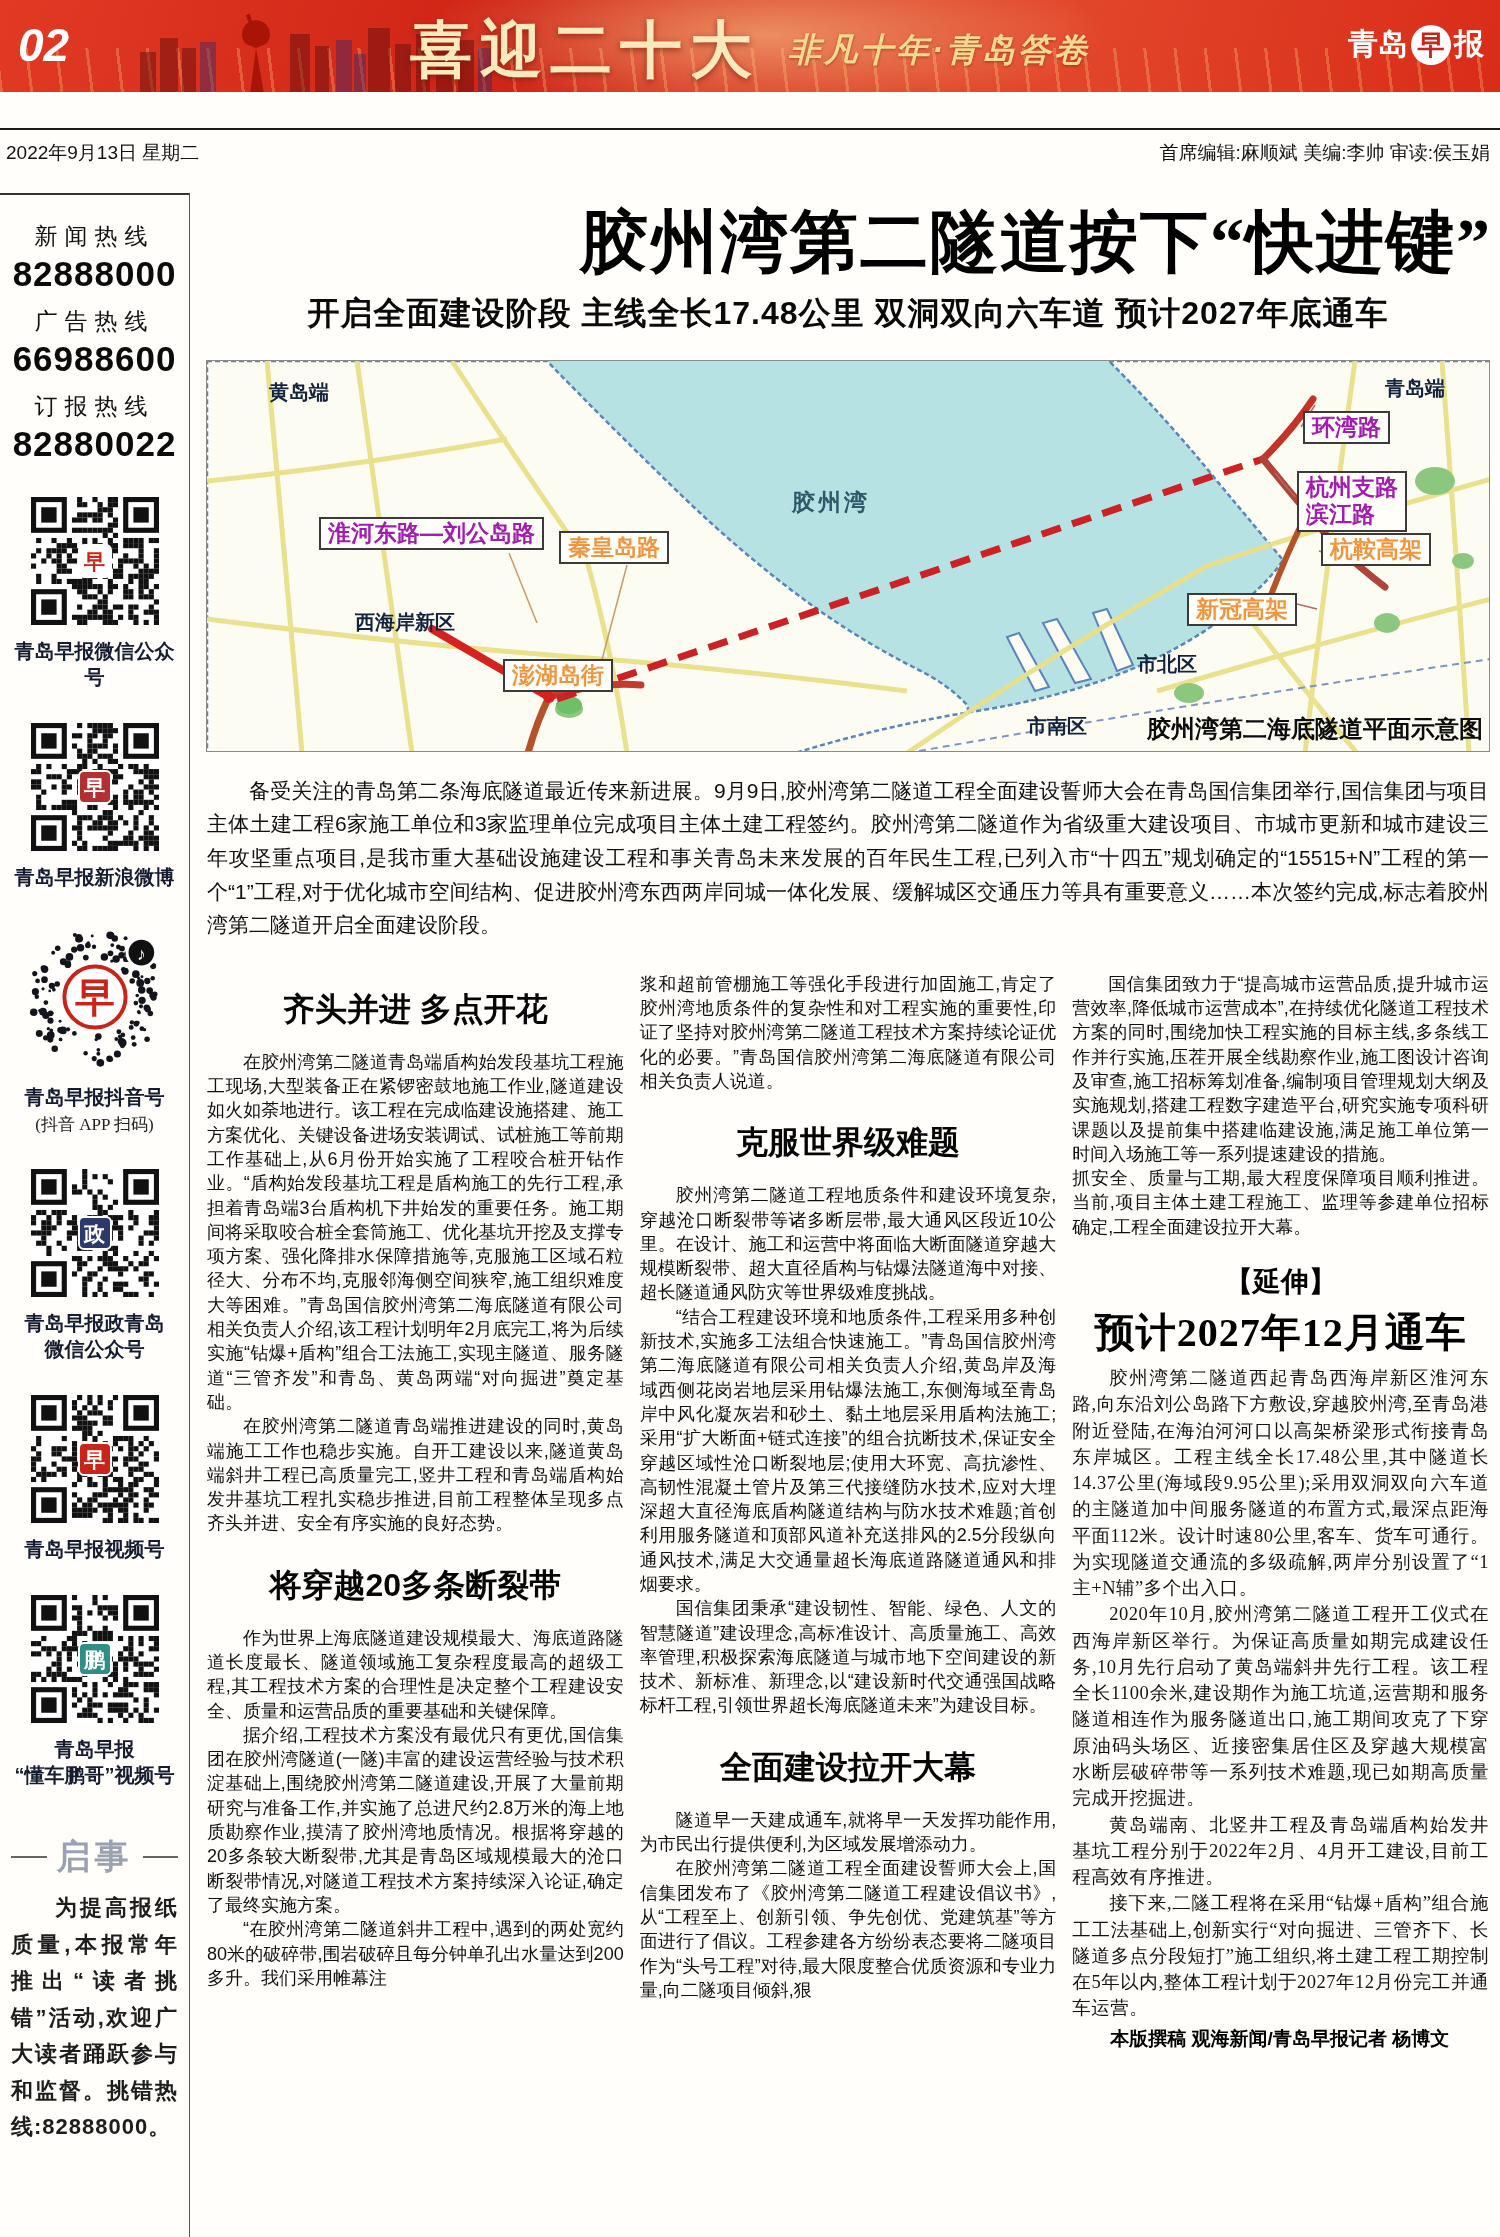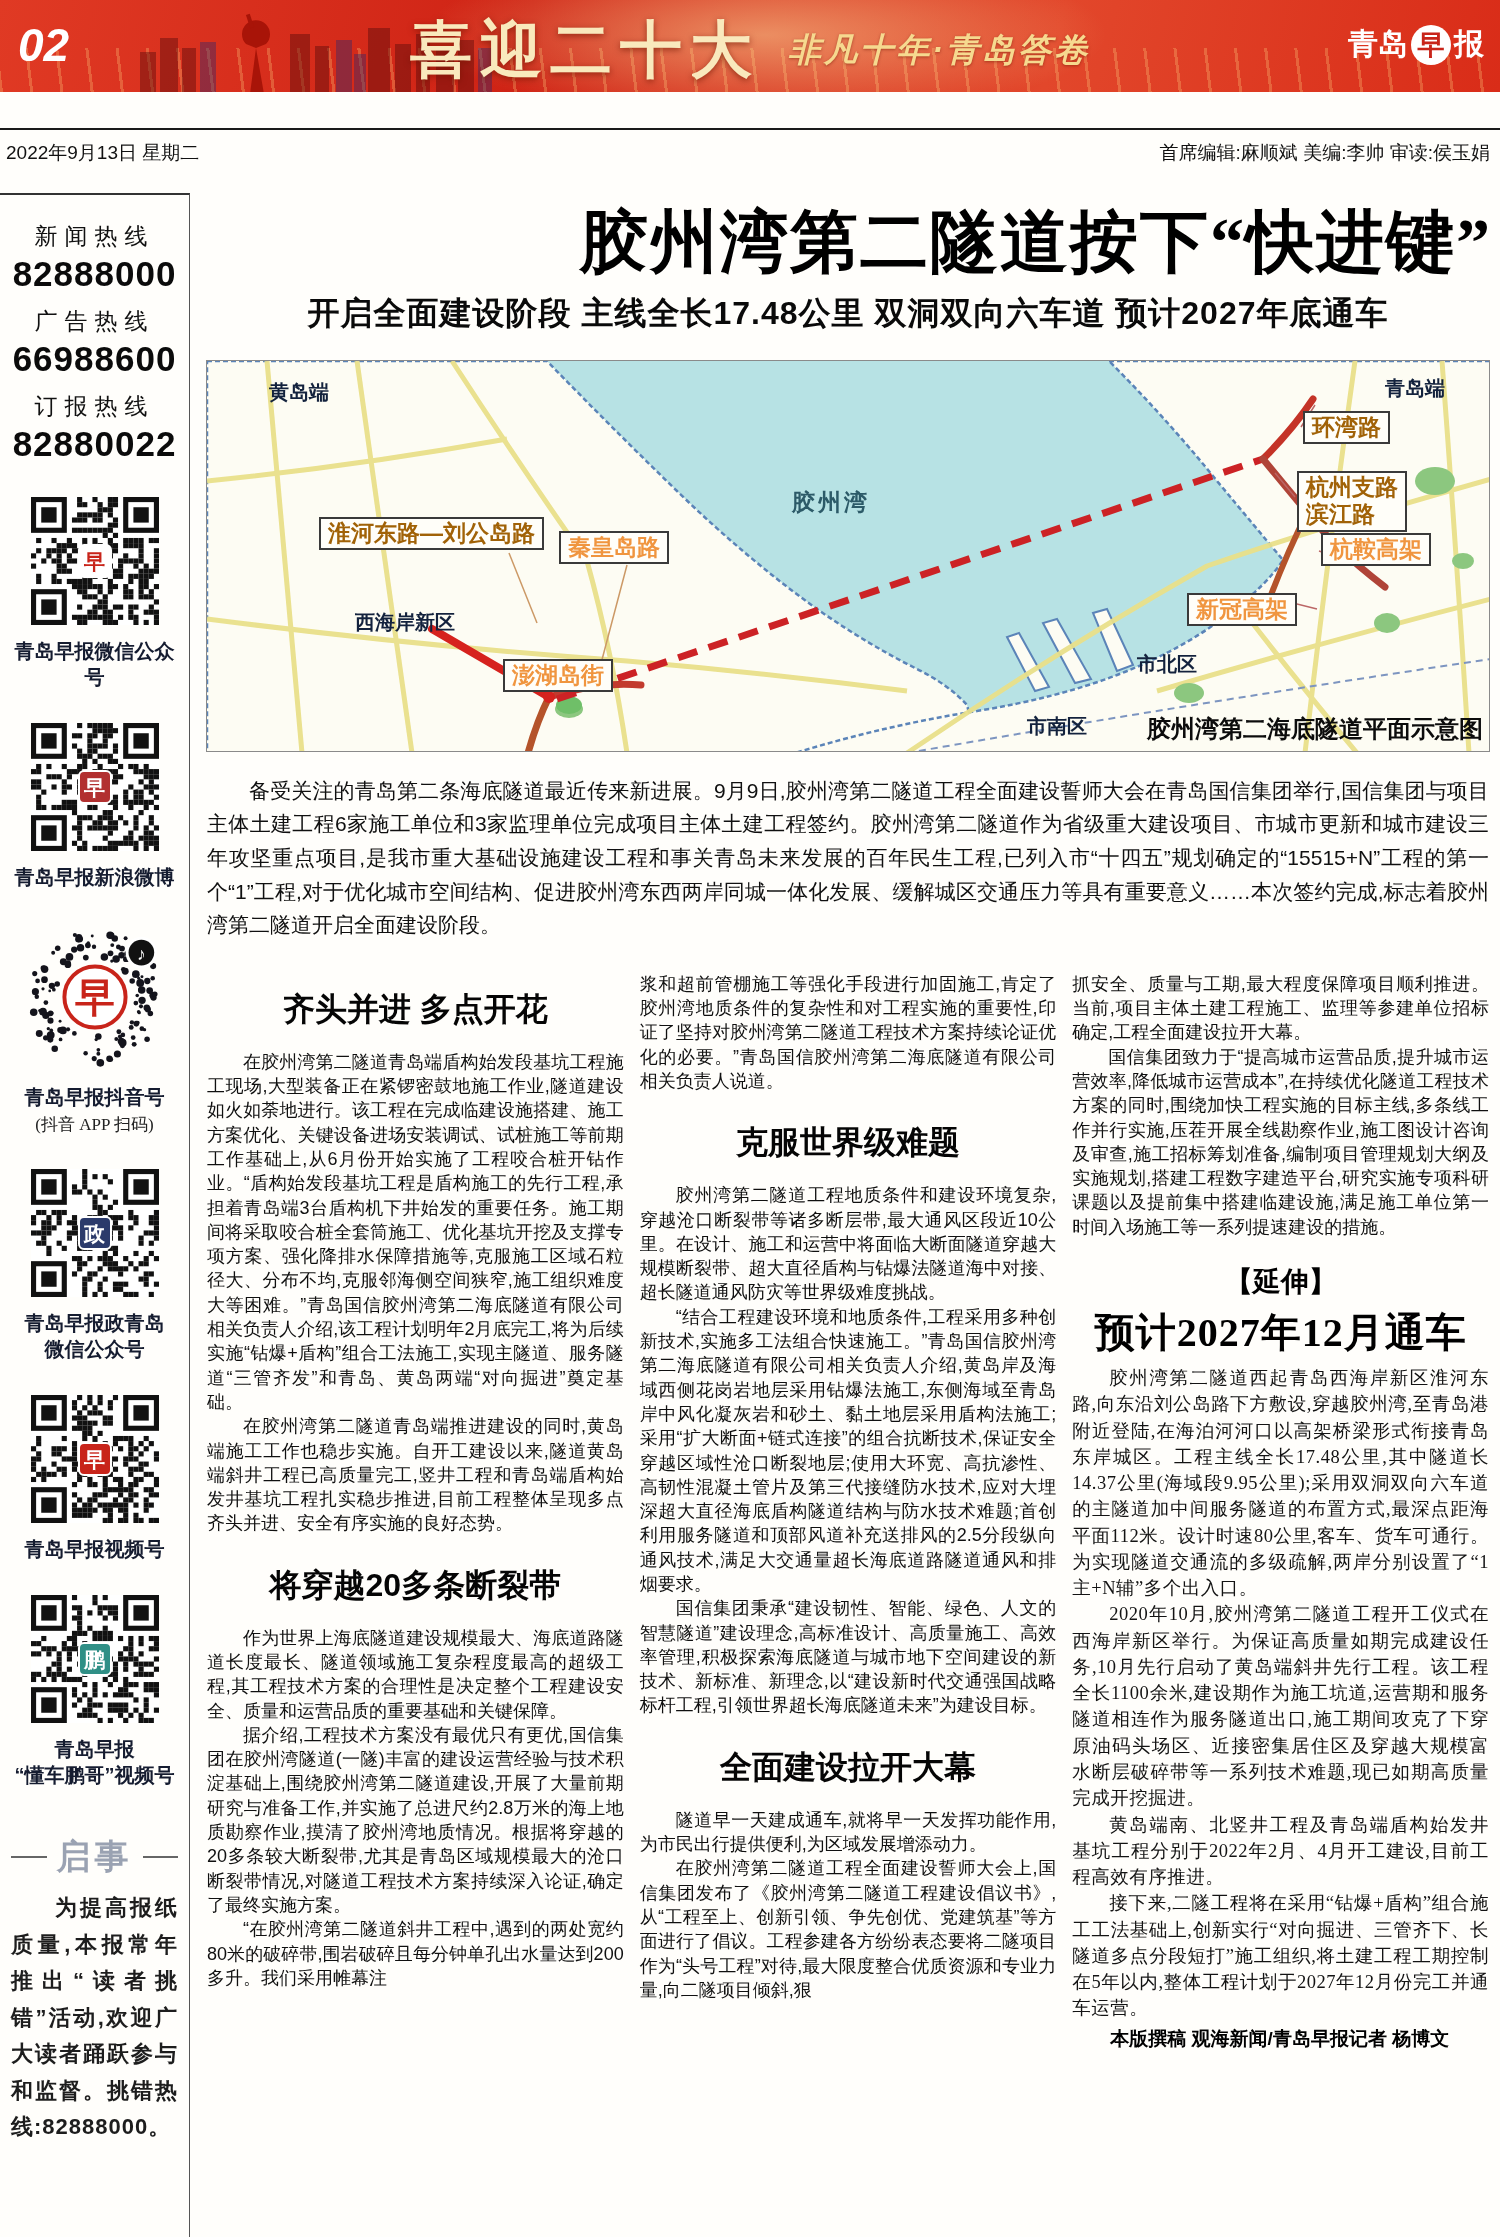--- a/index.html
+++ b/index.html
@@ -52,21 +52,21 @@
   
   .headline { font-family:"Liberation Serif","DejaVu Serif",serif; font-size:68px; font-weight:900; text-align:right;
     letter-spacing:2px; color:#000; margin-top:8px; line-height:1.1; white-space:nowrap; }
   .subhead { text-align:center; font-size:32px; font-weight:700; margin-top:12px; letter-spacing:1px; color:#0a0a0a; }
 
   
   .map { position:relative; width:1284px; height:392px; margin:24px auto 0; border:1px solid #8a8a8a; background:#b7e2e4; overflow:hidden;padding-left:24px; }
   .map svg.base { position:absolute; inset:0; }
   .map-label { position:absolute; white-space:pre-line; z-index:4; }
   .k-red-box, .k-orange-box { background:#fffef9; border:2px solid #3a3a3a; padding:1px 7px; font-weight:800; font-size:23px; line-height:1.2; }
-  .k-red-box { color:#a16207; }
+  .k-red-box { color:#a21caf; }
   .k-orange-box { color:#f0953f; }
   .k-end, .k-area { font-weight:800; font-size:20px; color:#13223d; }
   .k-sea { font-weight:800; font-size:23px; color:#2c5a68; letter-spacing:3px; }
   .k-caption { font-weight:900; font-size:24px; color:#0c0c0c; }
 
   .lead { margin-top:22px; font-size:21px; line-height:1.6; text-align:justify; text-indent:2em; color:#101010; padding:0 3px; }
 
   .columns { display:grid; grid-template-columns:1fr 1fr 1fr; gap:16px; margin-top:30px; padding:0 3px; }
   .col p.para { margin:0; font-size:18px; line-height:1.35; text-align:justify; text-indent:2em; color:#101010; }
   p.para.pc { text-indent:0; }
@@ -1397,22 +1397,22 @@
             <p class="para pc">浆和超前管棚施工等强化手段进行加固施工,肯定了胶州湾地质条件的复杂性和对工程实施的重要性,印证了坚持对胶州湾第二隧道工程技术方案持续论证优化的必要。”青岛国信胶州湾第二海底隧道有限公司相关负责人说道。</p>
             <div class="sec-heading">克服世界级难题</div>
             <p class="para">胶州湾第二隧道工程地质条件和建设环境复杂,穿越沧口断裂带等诸多断层带,最大通风区段近10公里。在设计、施工和运营中将面临大断面隧道穿越大规模断裂带、超大直径盾构与钻爆法隧道海中对接、超长隧道通风防灾等世界级难度挑战。</p>
             <p class="para">“结合工程建设环境和地质条件,工程采用多种创新技术,实施多工法组合快速施工。”青岛国信胶州湾第二海底隧道有限公司相关负责人介绍,黄岛岸及海域西侧花岗岩地层采用钻爆法施工,东侧海域至青岛岸中风化凝灰岩和砂土、黏土地层采用盾构法施工;采用“扩大断面+链式连接”的组合抗断技术,保证安全穿越区域性沧口断裂地层;使用大环宽、高抗渗性、高韧性混凝土管片及第三代接缝防水技术,应对大埋深超大直径海底盾构隧道结构与防水技术难题;首创利用服务隧道和顶部风道补充送排风的2.5分段纵向通风技术,满足大交通量超长海底道路隧道通风和排烟要求。</p>
             <p class="para">国信集团秉承“建设韧性、智能、绿色、人文的智慧隧道”建设理念,高标准设计、高质量施工、高效率管理,积极探索海底隧道与城市地下空间建设的新技术、新标准、新理念,以“建设新时代交通强国战略标杆工程,引领世界超长海底隧道未来”为建设目标。</p>
             <div class="sec-heading">全面建设拉开大幕</div>
             <p class="para">隧道早一天建成通车,就将早一天发挥功能作用,为市民出行提供便利,为区域发展增添动力。</p>
             <p class="para">在胶州湾第二隧道工程全面建设誓师大会上,国信集团发布了《胶州湾第二隧道工程建设倡议书》,从“工程至上、创新引领、争先创优、党建筑基”等方面进行了倡议。工程参建各方纷纷表态要将二隧项目作为“头号工程”对待,最大限度整合优质资源和专业力量,向二隧项目倾斜,狠</p>
           </div>
           <div class="col">
+            <p class="para">国信集团致力于“提高城市运营品质,提升城市运营效率,降低城市运营成本”,在持续优化隧道工程技术方案的同时,围绕加快工程实施的目标主线,多条线工作并行实施,压茬开展全线勘察作业,施工图设计咨询及审查,施工招标筹划准备,编制项目管理规划大纲及实施规划,搭建工程数字建造平台,研究实施专项科研课题以及提前集中搭建临建设施,满足施工单位第一时间入场施工等一系列提速建设的措施。</p>
             <p class="para pc">抓安全、质量与工期,最大程度保障项目顺利推进。当前,项目主体土建工程施工、监理等参建单位招标确定,工程全面建设拉开大幕。</p>
-            <p class="para">国信集团致力于“提高城市运营品质,提升城市运营效率,降低城市运营成本”,在持续优化隧道工程技术方案的同时,围绕加快工程实施的目标主线,多条线工作并行实施,压茬开展全线勘察作业,施工图设计咨询及审查,施工招标筹划准备,编制项目管理规划大纲及实施规划,搭建工程数字建造平台,研究实施专项科研课题以及提前集中搭建临建设施,满足施工单位第一时间入场施工等一系列提速建设的措施。</p>
             <div class="ext-label">【延伸】</div>
             <div class="ext-heading">预计2027年12月通车</div>
             <p class="ext-para">胶州湾第二隧道西起青岛西海岸新区淮河东路,向东沿刘公岛路下方敷设,穿越胶州湾,至青岛港附近登陆,在海泊河河口以高架桥梁形式衔接青岛东岸城区。工程主线全长17.48公里,其中隧道长14.37公里(海域段9.95公里);采用双洞双向六车道的主隧道加中间服务隧道的布置方式,最深点距海平面112米。设计时速80公里,客车、货车可通行。为实现隧道交通流的多级疏解,两岸分别设置了“1主+N辅”多个出入口。</p>
             <p class="ext-para">2020年10月,胶州湾第二隧道工程开工仪式在西海岸新区举行。为保证高质量如期完成建设任务,10月先行启动了黄岛端斜井先行工程。该工程全长1100余米,建设期作为施工坑道,运营期和服务隧道相连作为服务隧道出口,施工期间攻克了下穿原油码头场区、近接密集居住区及穿越大规模富水断层破碎带等一系列技术难题,现已如期高质量完成开挖掘进。</p>
             <p class="ext-para">黄岛端南、北竖井工程及青岛端盾构始发井基坑工程分别于2022年2月、4月开工建设,目前工程高效有序推进。</p>
             <p class="ext-para">接下来,二隧工程将在采用“钻爆+盾构”组合施工工法基础上,创新实行“对向掘进、三管齐下、长隧道多点分段短打”施工组织,将土建工程工期控制在5年以内,整体工程计划于2027年12月份完工并通车运营。</p>
             <p class="byline">本版撰稿 观海新闻/青岛早报记者 杨博文</p>
           </div>
         </div>
     </main>

